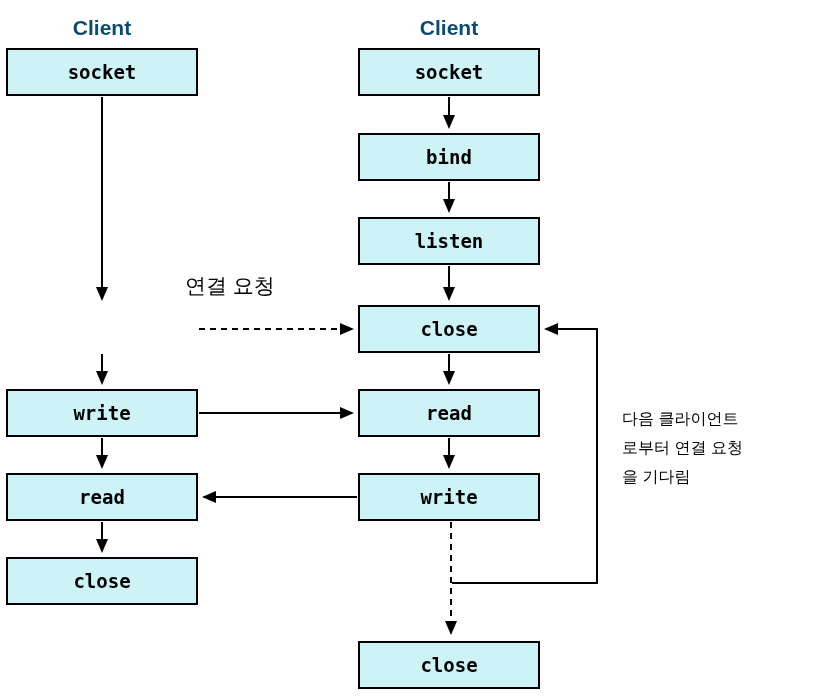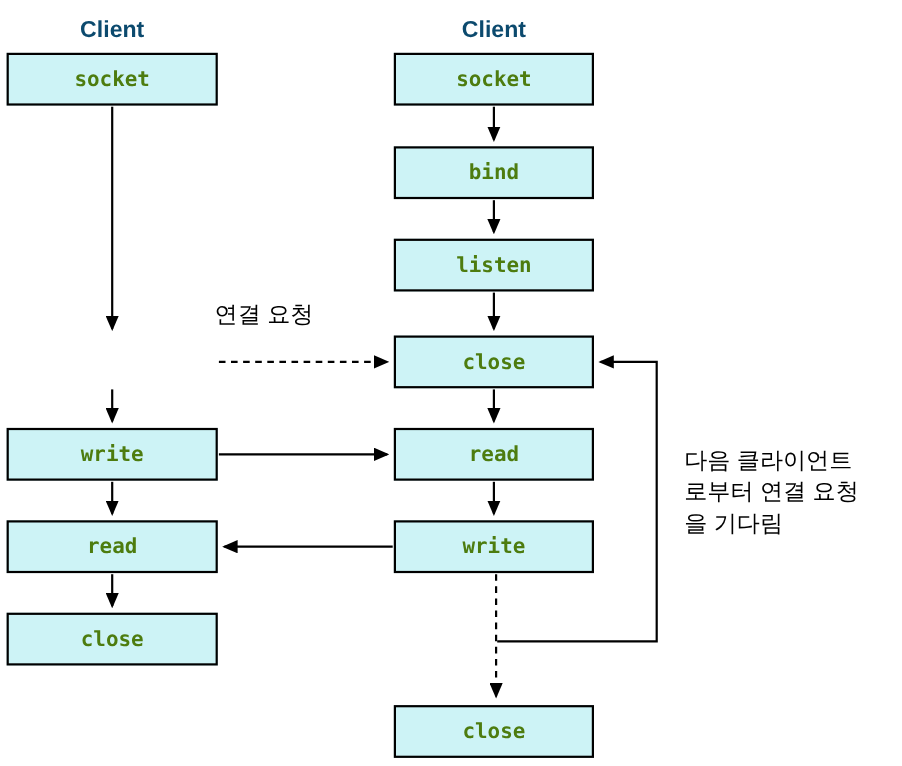--- a/index.html
+++ b/index.html
@@ -31,34 +31,34 @@
     position: absolute;
     height: 48px;
     background: var(--box-fill);
     border: 2px solid var(--box-border);
     display: flex;
     align-items: center;
     justify-content: center;
     font-family: "DejaVu Sans Mono", "Liberation Mono", monospace;
     font-weight: bold;
     font-size: 19px;
-    color: #4d7c0f;
+    color: #000000;
   }
   .client-node { left: 6px;  width: 192px; }
   .server-node { left: 358px; width: 182px; }
   .annotation {
     position: absolute;
     font-size: 21px;
     color: #000;
     font-family: "Liberation Sans", sans-serif;
   }
   .annotation.multiline {
     white-space: pre-line;
     line-height: 29px;
-    font-size: 21px;
+    font-size: 16px;
   }
   svg.wires {
     position: absolute;
     left: 0; top: 0;
     width: 820px; height: 696px;
     pointer-events: none;
   }
 </style>
 </head>
 <body>
@@ -103,19 +103,19 @@
   <div class="node client-node" style="top:557px;">close</div>
 
   <div class="node server-node" style="top:48px;">socket</div>
   <div class="node server-node" style="top:217px;">listen</div>
   <div class="node server-node" style="top:133px;">bind</div>
   <div class="node server-node" style="top:305px;">close</div>
   <div class="node server-node" style="top:389px;">read</div>
   <div class="node server-node" style="top:473px;">write</div>
   <div class="node server-node" style="top:641px;">close</div>
 
-  <div class="annotation" style="left:185px; top:272px; width:110px; text-align:center;">연결 요청</div>
+  <div class="annotation" style="left:185px; top:272px; width:110px; text-align:left;">연결 요청</div>
 
   <div class="annotation multiline" style="left:622px; top:404px; width:190px;">다음 클라이언트
 로부터 연결 요청
 을 기다림</div>
 
 </div>
 
 </body></html>

